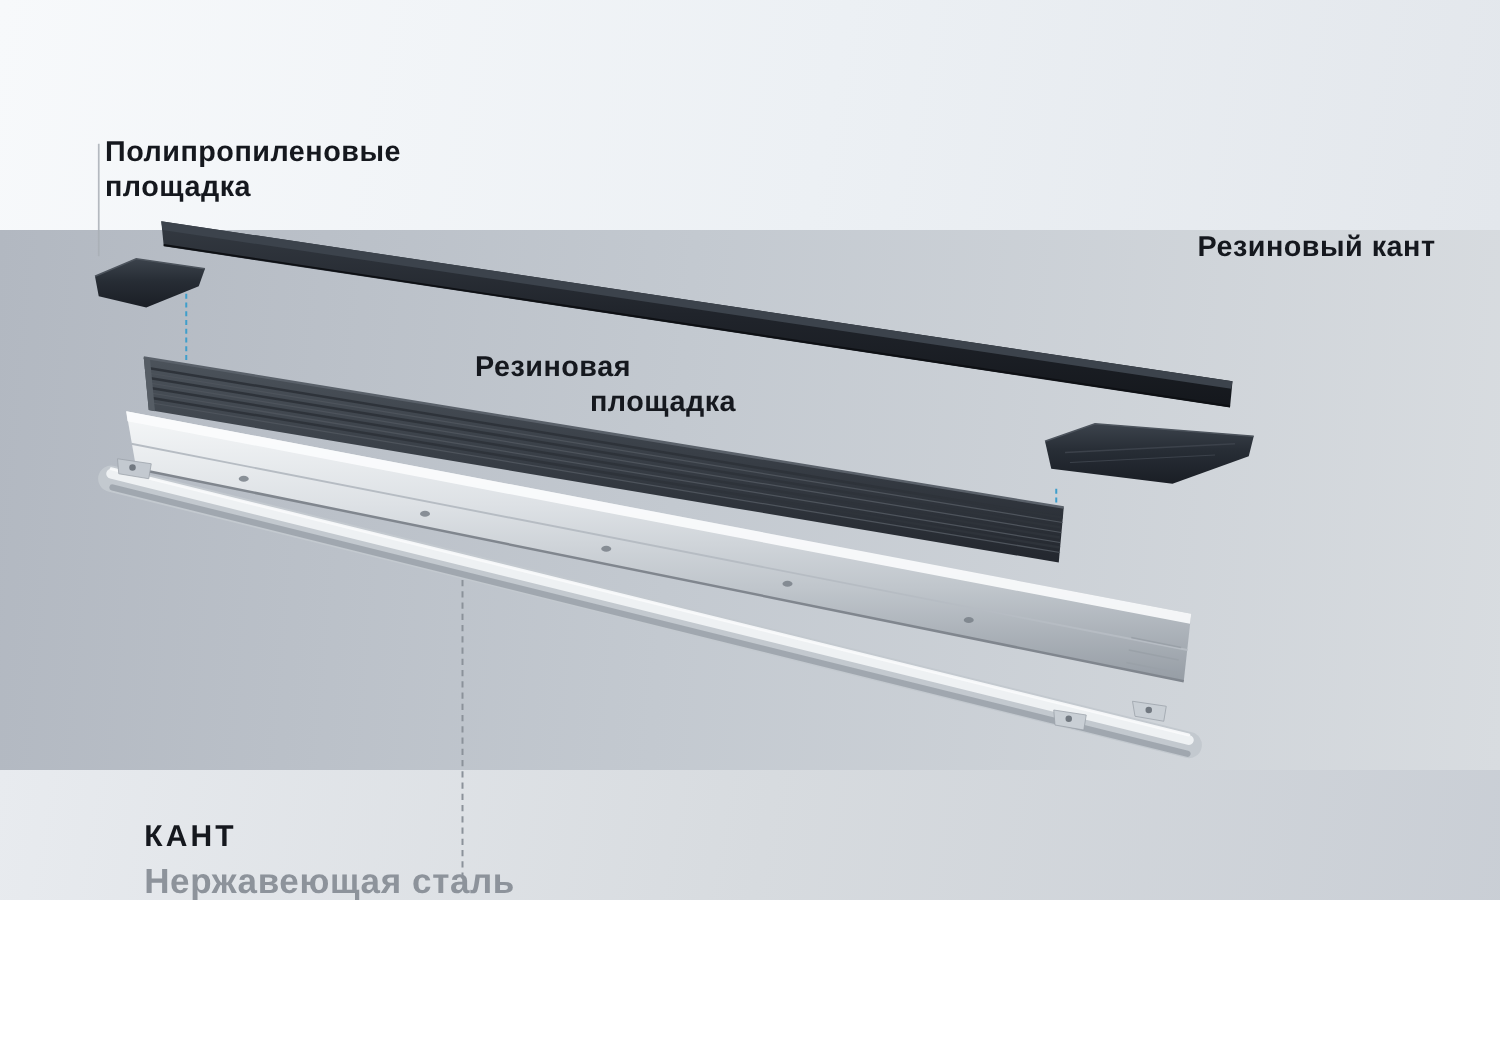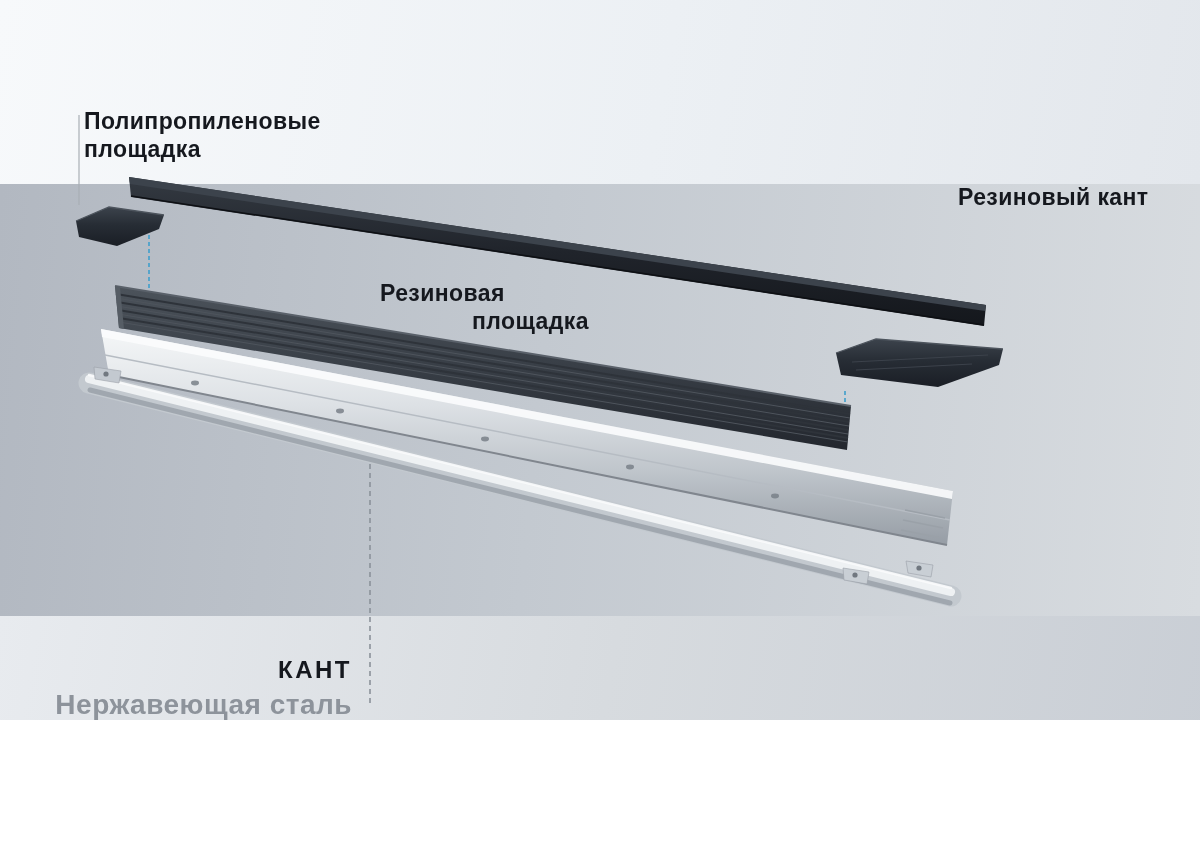--- a/index.html
+++ b/index.html
@@ -10,21 +10,21 @@
   .band{position:absolute;left:0;width:100%;}
   .band-top{top:0;height:184px;background:linear-gradient(100deg,#f7f9fb 0%,#ecf0f4 55%,#e3e7ec 100%);}
   .band-middle{top:184px;height:432px;background:linear-gradient(95deg,#b2b8c1 0%,#c3c9d0 45%,#d8dce0 100%);}
   .band-bottom{top:616px;height:232px;background:linear-gradient(100deg,#e8ebef 0%,#d7dbdf 50%,#c9ced5 100%);}
   svg.diagram{position:absolute;left:0;top:0;}
   .lbl{
     position:absolute;color:#15181e;font-weight:bold;
     font-size:23px;line-height:1.2;letter-spacing:.4px;white-space:nowrap;
   }
   .lbl .l2-indent{margin-left:92px;}
-  .lbl-kant{right:848px;top:656px;text-align:right;}
+  .lbl-kant{right:788px;top:656px;}
   .lbl-kant .kant-title{font-size:24px;letter-spacing:2.5px;}
   .lbl-kant .kant-sub{font-size:28px;color:#8d939b;margin-top:3px;letter-spacing:.5px;}
 </style>
 </head>
 <body>
 
 <div class="stage">
 
   <div class="band band-top"></div>
   <div class="band band-middle"></div>

